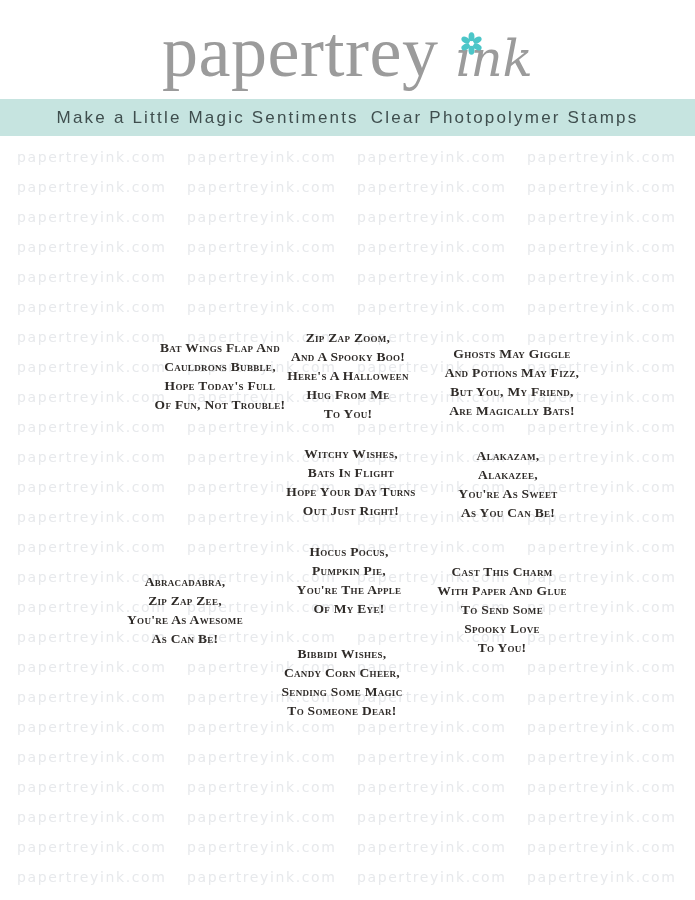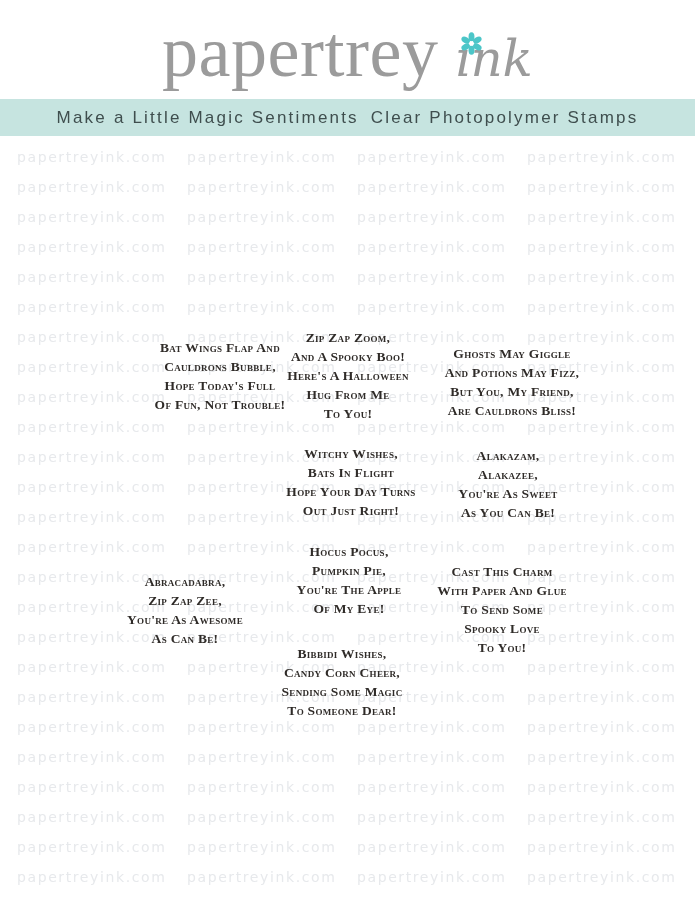--- a/index.html
+++ b/index.html
@@ -119,21 +119,21 @@
         <div>Zip Zap Zoom,</div>
         <div>And A Spooky Boo!</div>
         <div>Here's A Halloween</div>
         <div>Hug From Me</div>
         <div>To You!</div>
       </div>
       <div class="stamp" style="left: 512px; top: 344px;">
         <div>Ghosts May Giggle</div>
         <div>And Potions May Fizz,</div>
         <div>But You, My Friend,</div>
-        <div>Are Cauldrons Bliss!</div>
+        <div>Are Magically Bats!</div>
       </div>
       <div class="stamp" style="left: 351px; top: 444px;">
         <div>Witchy Wishes,</div>
         <div>Bats In Flight</div>
         <div>Hope Your Day Turns</div>
         <div>Out Just Right!</div>
       </div>
       <div class="stamp" style="left: 508px; top: 446px;">
         <div>Alakazam,</div>
         <div>Alakazee,</div>

